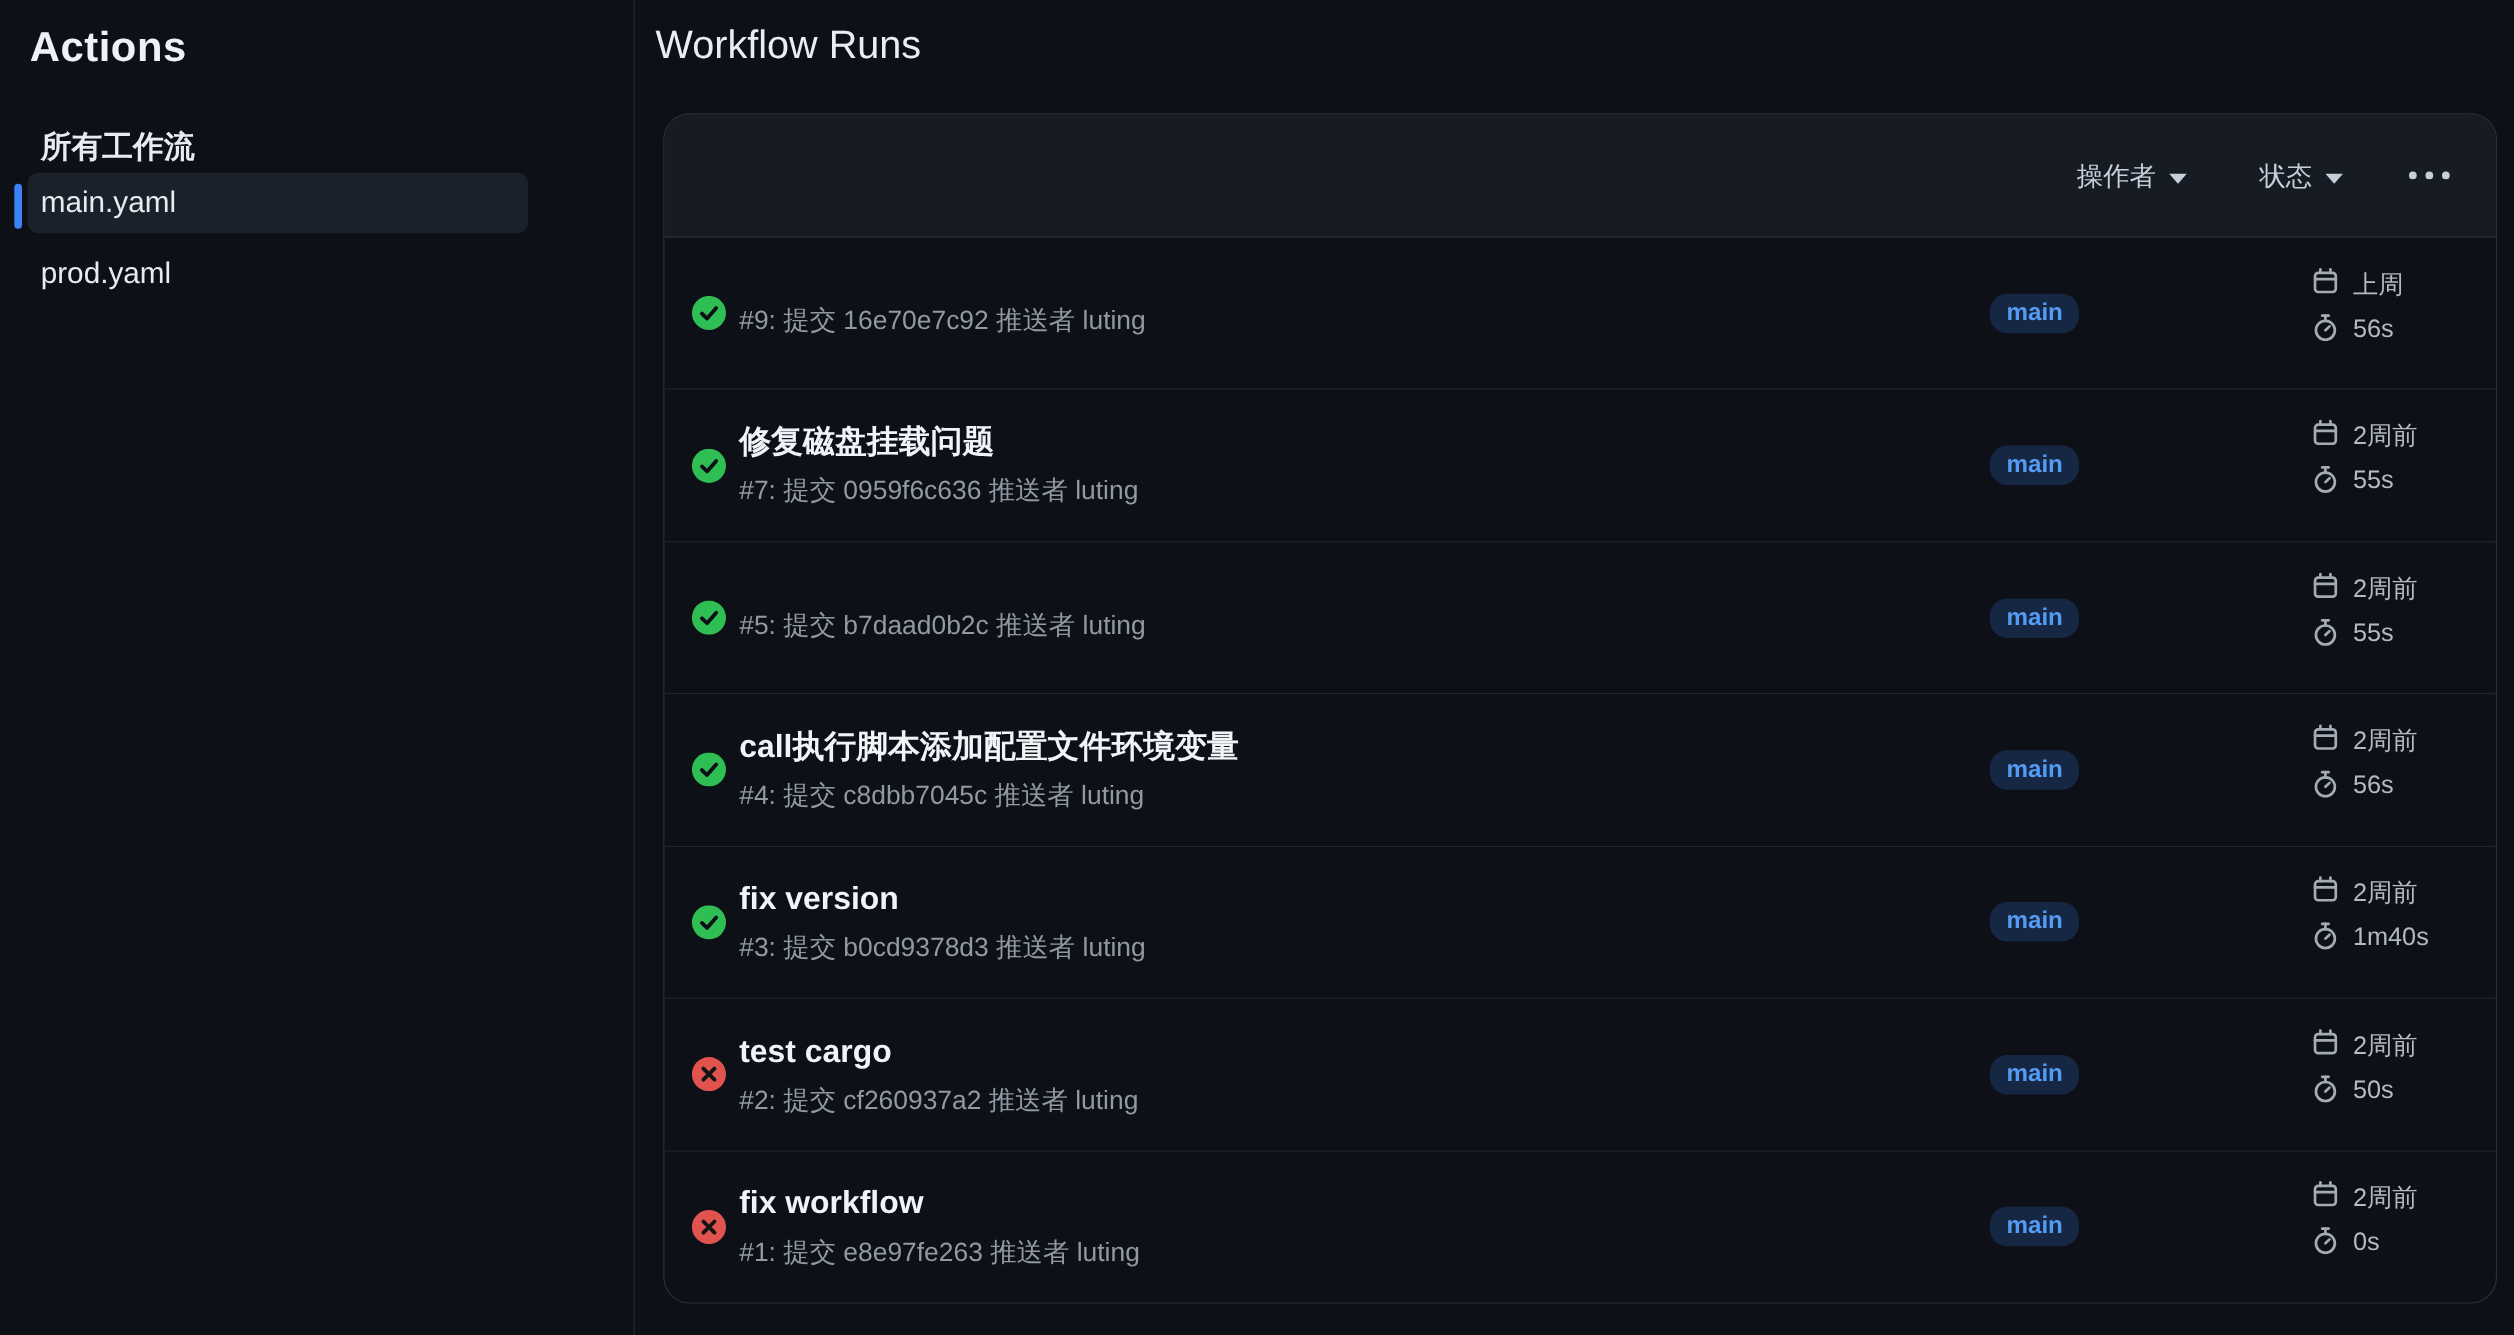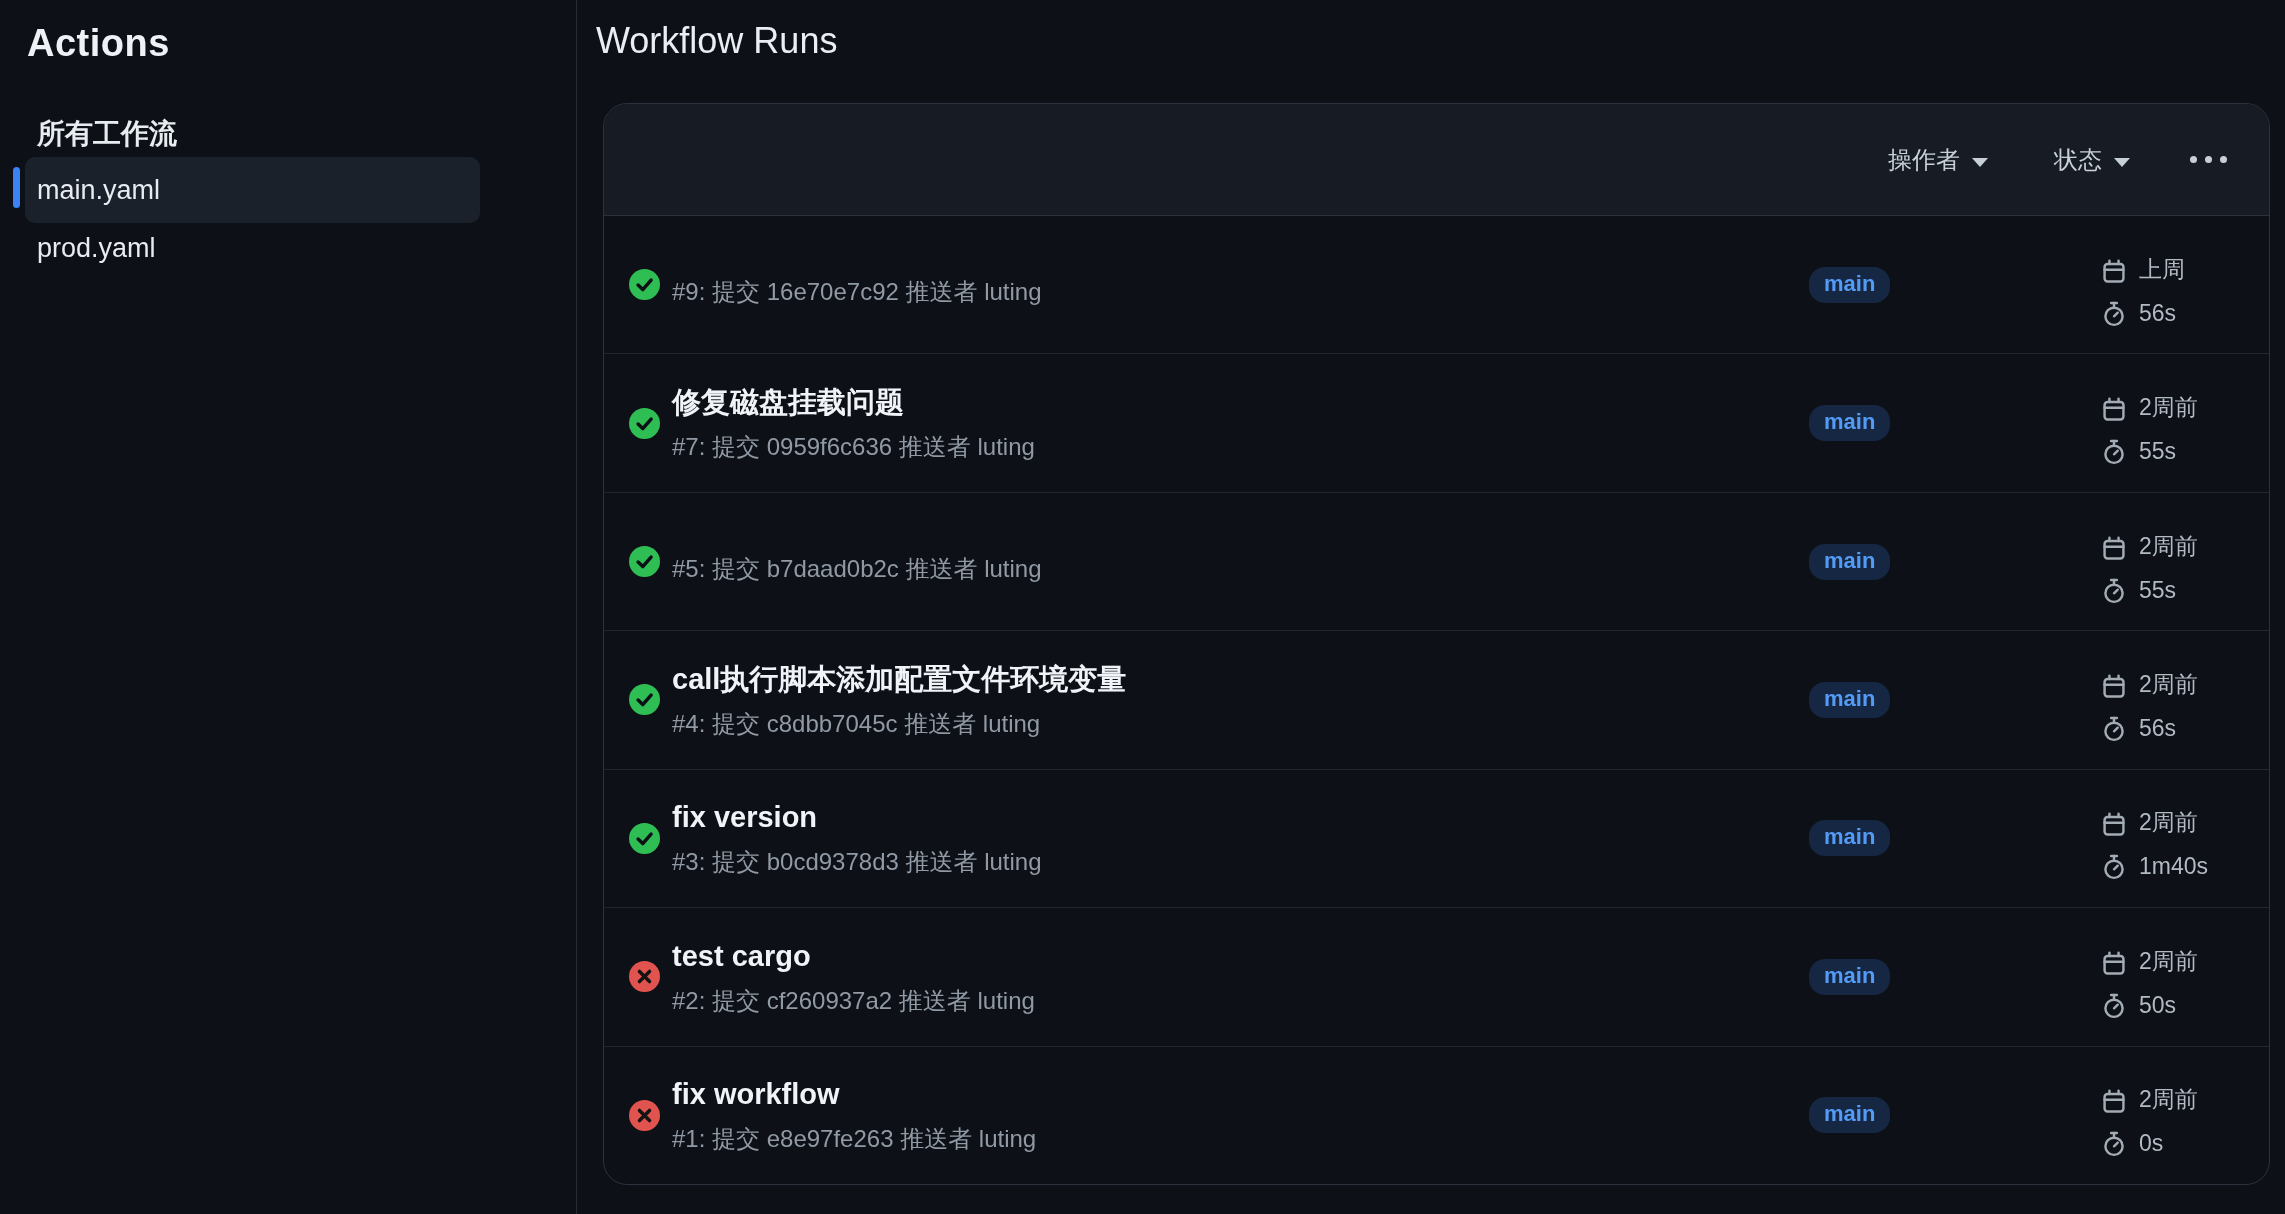--- a/index.html
+++ b/index.html
@@ -40,21 +40,21 @@
   }
   .nav-all{
     position:absolute;left:37px;top:115px;
     font-size:28px;font-weight:600;color:#e7ecf1;cursor:pointer;
   }
   .nav-item{
     position:absolute;display:flex;align-items:center;
     font-size:27px;color:#e7ecf1;cursor:pointer;
   }
   .nav-item.selected{
-    left:25px;top:157px;width:455px;height:66px;
+    left:25px;top:157px;width:455px;height:55px;
     background:var(--selected-item-bg);border-radius:10px;
     padding-left:12px;
   }
   .accent-bar{
     position:absolute;left:-12px;top:10px;width:7px;height:41px;
     border-radius:4px;background:var(--accent-blue);
   }
   .nav-item.plain{left:37px;top:228px;height:40px;}
 
   
@@ -109,21 +109,21 @@
   .run-subtitle{
     font-size:24px;color:var(--muted-text);line-height:28px;margin-top:14px;
   }
   .branch-badge{
     display:inline-block;
     font-size:22px;font-weight:600;color:var(--branch-badge-text);
     background:var(--branch-badge-bg);
     padding:4px 15px 6px;border-radius:16px;
   }
   .cell-meta{font-size:23px;color:var(--meta-text);}
-  .meta-line{display:flex;align-items:flex-end;height:42px;}
+  .meta-line{display:flex;align-items:flex-start;height:42px;}
   .meta-line svg{
     width:26px;height:26px;margin-right:12px;flex:none;
     stroke:#a3abb5;stroke-width:1.5;fill:none;
     stroke-linecap:round;stroke-linejoin:round;
   }
 </style>
 </head>
 <body>
 
 <aside class="sidebar">

